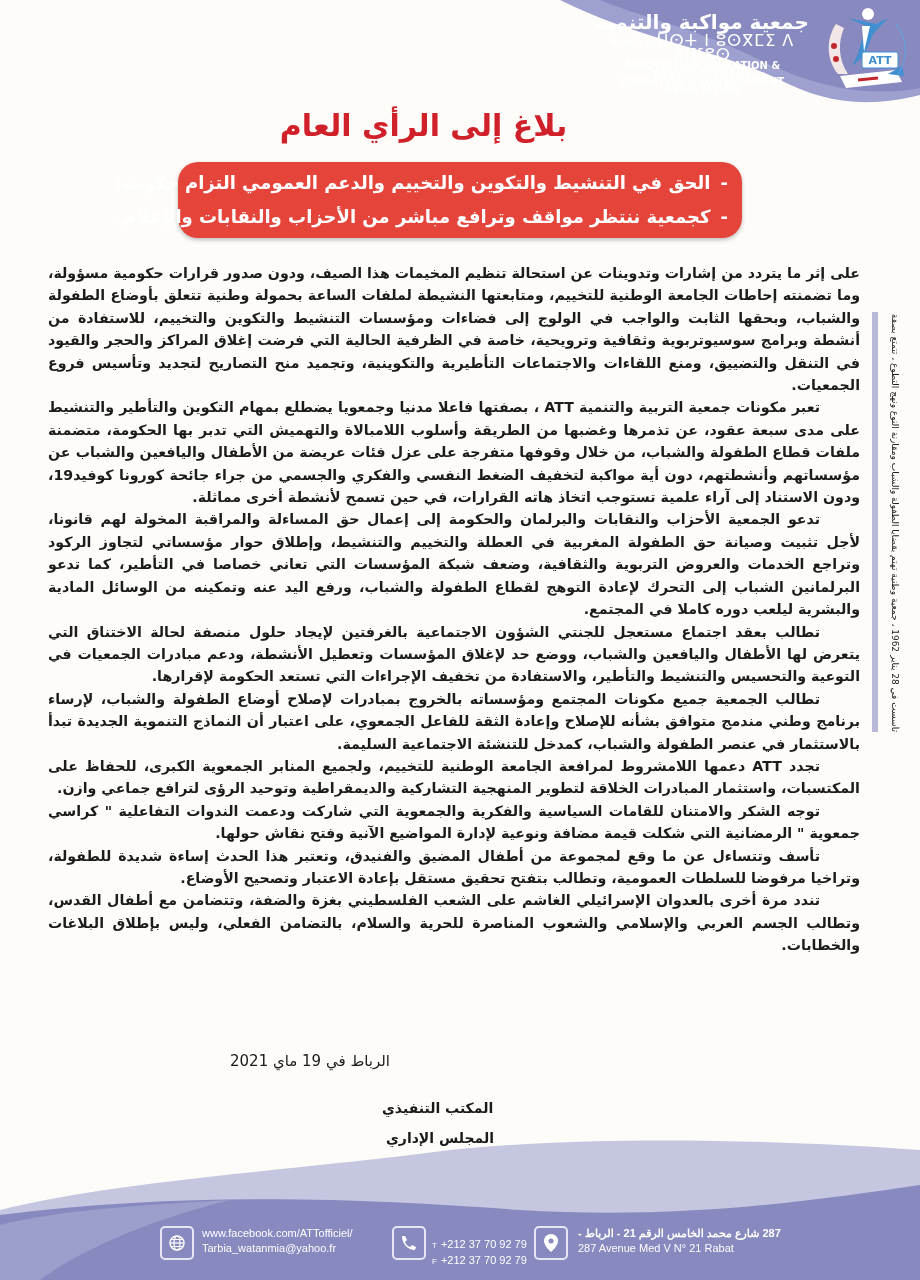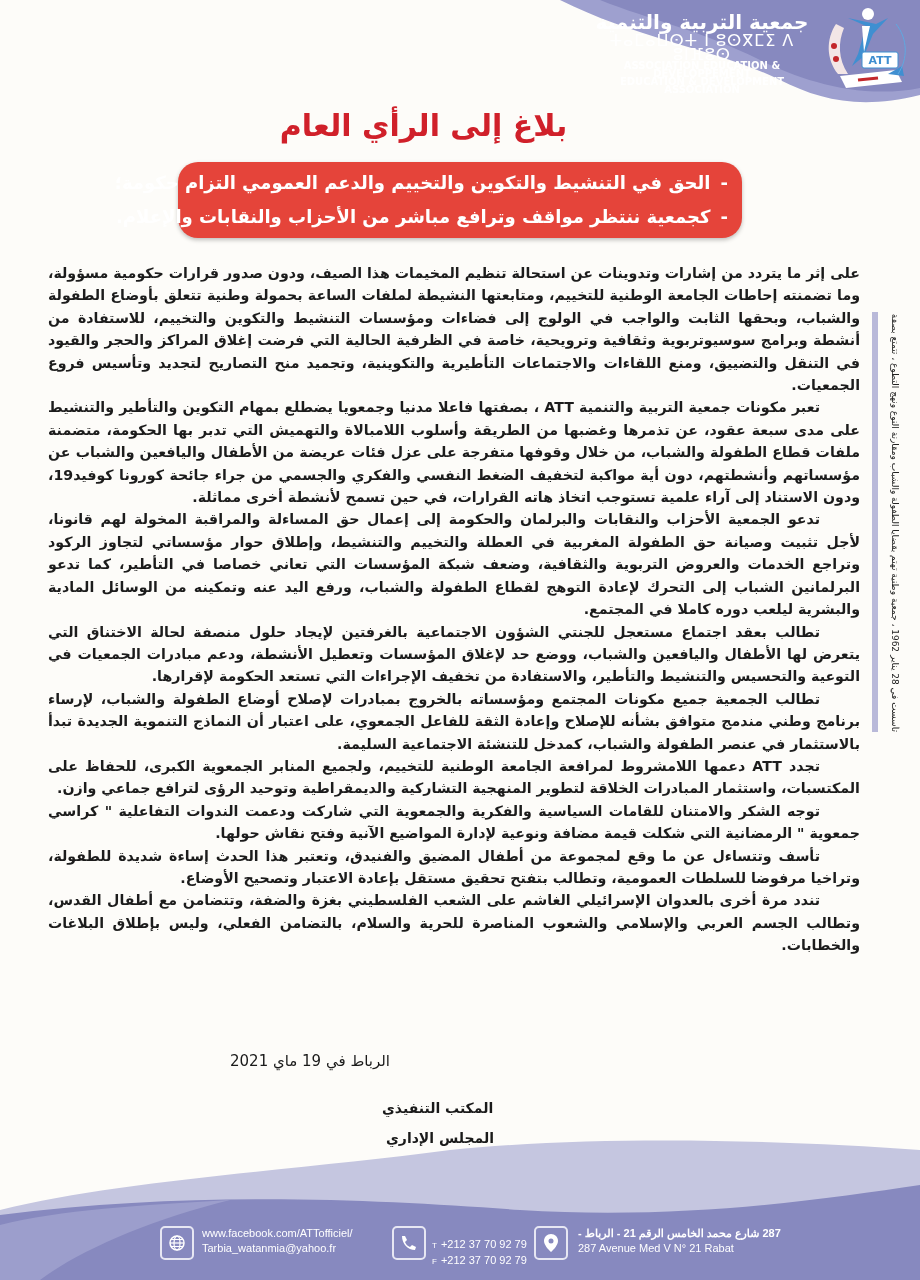--- a/index.html
+++ b/index.html
@@ -66,21 +66,21 @@
   </style>
 </head>
 <body>
 
 <svg class="header-wave" viewBox="0 0 920 120" preserveAspectRatio="none">
   <path d="M560,0 L920,0 L920,95 C860,110 820,100 780,80 C720,50 640,40 560,0 Z" fill="#9ea0cf"></path>
   <path d="M600,0 L920,0 L920,88 C860,100 800,80 760,60 C700,30 650,20 600,0 Z" fill="#8789bf"></path>
 </svg>
 
 <div class="logo-block">
-  <div class="logo-ar">جمعية التربية والتنمية</div>
+  <div class="logo-ar">جمعية مواكبة والتنمية</div>
   <div class="logo-tif">ⵜⴰⵎⴰⵡⵙⵜ ⵏ ⵓⵙⴳⵎⵉ ⴷ ⵓⵏⴼⵓⵙ</div>
   <div class="logo-en">ASSOCIATION EDUCATION &amp; DEVELOPPEMENT</div>
   <div class="logo-en">EDUCATION &amp; DEVELOPMENT ASSOCIATION</div>
 </div>
 
 <svg class="logo-emblem" viewBox="0 0 88 86">
   <path d="M18,20 C8,35 8,55 20,70 L30,70 C20,55 20,38 26,24 Z" fill="#f3e6e6"></path>
   <circle cx="16" cy="42" r="3" fill="#c3272b"></circle>
   <circle cx="18" cy="55" r="3" fill="#c3272b"></circle>
   <circle cx="50" cy="10" r="6" fill="#ffffff"></circle>

